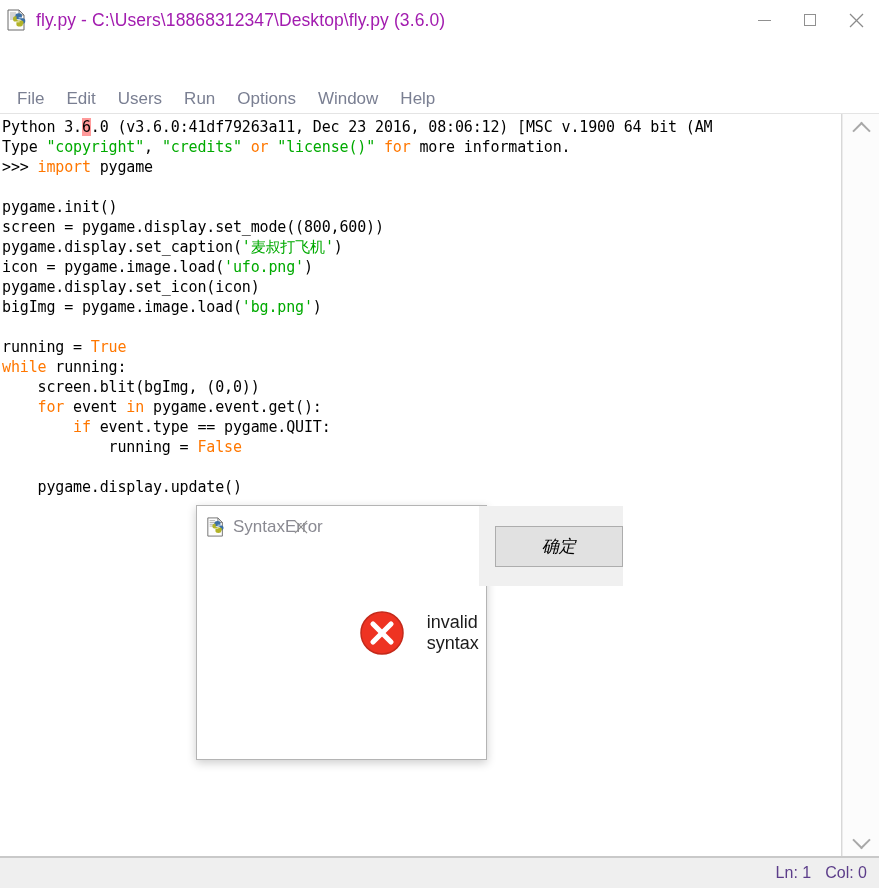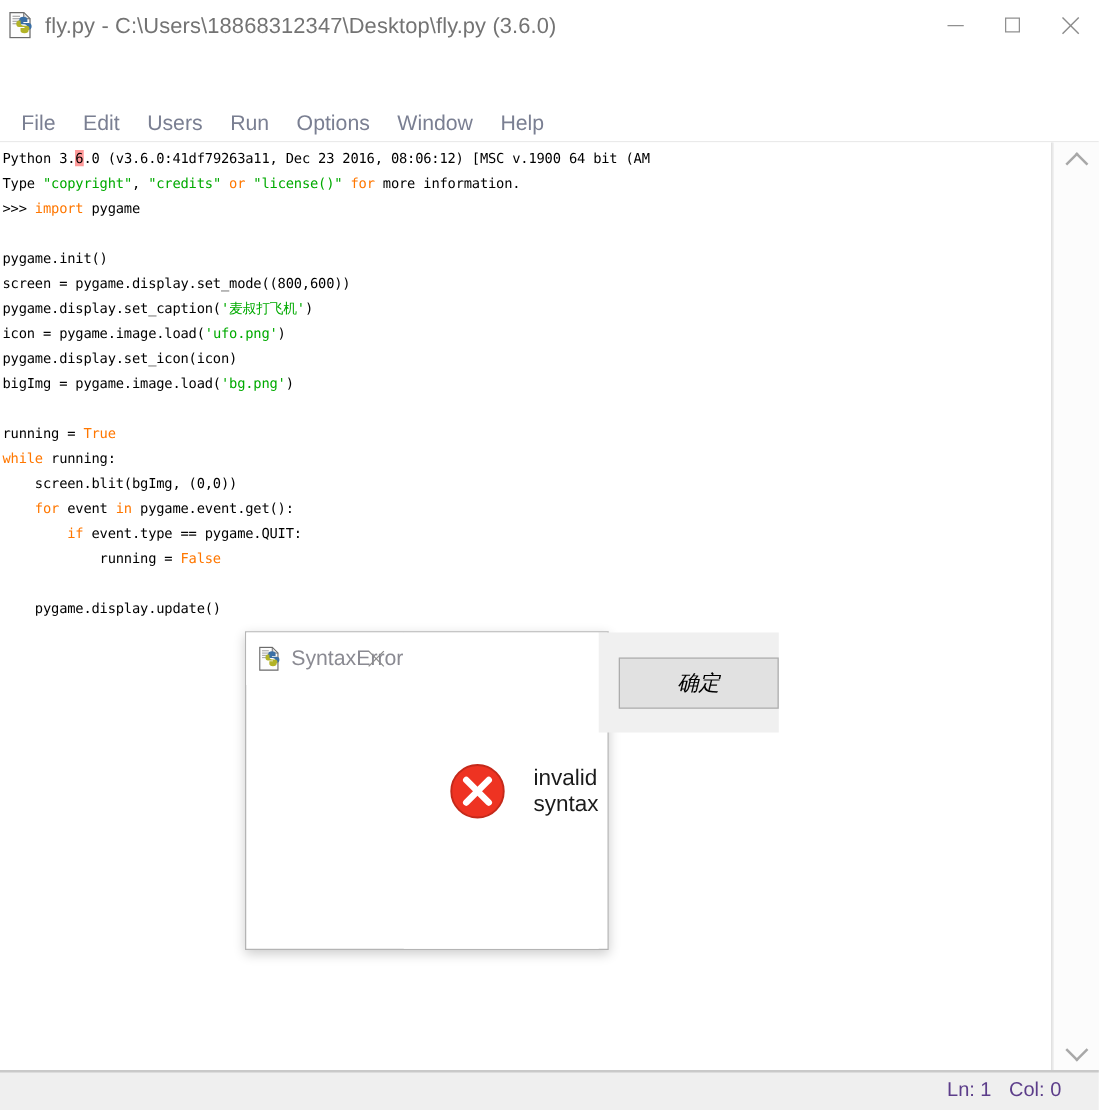--- a/index.html
+++ b/index.html
@@ -38,21 +38,21 @@
   .title-icon {
     width: 22px;
     height: 22px;
     margin-left: 6px;
     margin-right: 8px;
     flex: 0 0 auto;
     position: relative;
   }
   .title-text {
     font-size: 17.5px;
-    color: #737373;
+    color: #a21caf;
     font-family: "Liberation Sans", sans-serif;
     white-space: nowrap;
     letter-spacing: 0.1px;
   }
   .win-controls {
     position: absolute;
     right: 0; top: 0;
     height: 40px;
     display: flex;
     align-items: center;
@@ -110,21 +110,21 @@
   }
   .code-pane {
     flex: 1 1 auto;
     position: relative;
     overflow: hidden;
     background: #ffffff;
     border-right: 1px solid #d8d8d8;
   }
   .code {
     font-family: "DejaVu Sans Mono", "Liberation Mono", monospace;
-    font-size: 11px;
+    font-size: 15px;
     line-height: 20px;
     color: #000000;
     white-space: pre;
     padding: 3px 0 0 2px;
     letter-spacing: -0.15px;
   }
   .k-str   { color: #00aa00; }
   .k-kw    { color: #ff7700; }
   .k-plain { color: #000000; }
   .k-hl    { background: #ff9a9a; color: #000000; }
@@ -166,21 +166,21 @@
   
   .statusbar {
     height: 32px;
     min-height: 32px;
     background: #efefef;
     border-top: 2px solid #c9c9c9;
     display: flex;
     align-items: center;
     justify-content: flex-end;
     box-sizing: border-box;
-    padding-right: 30px;
+    padding-right: 12px;
   }
   .status-text {
     font-size: 16px;
     color: #5c3d8a;
     font-family: "Liberation Sans", sans-serif;
     margin-left: 14px;
     white-space: nowrap;
   }
 
   

